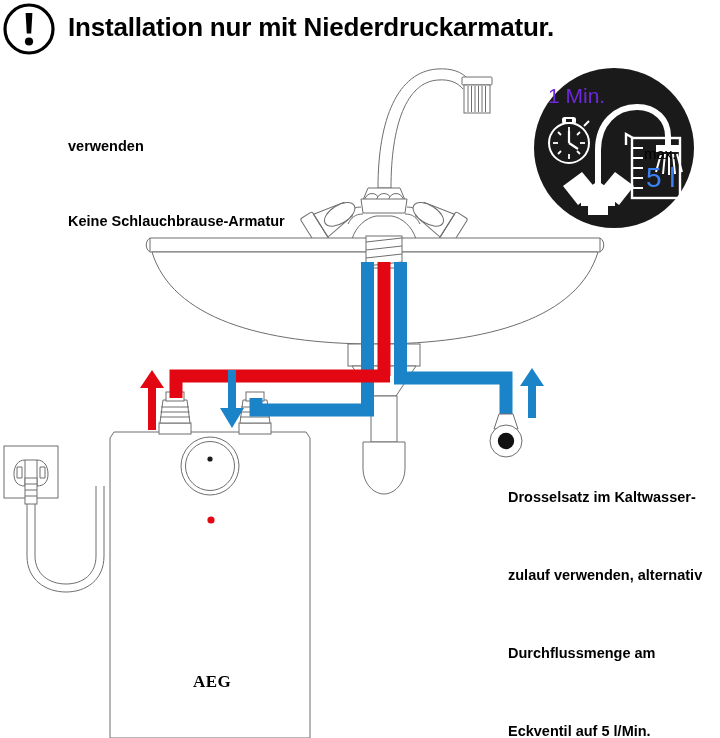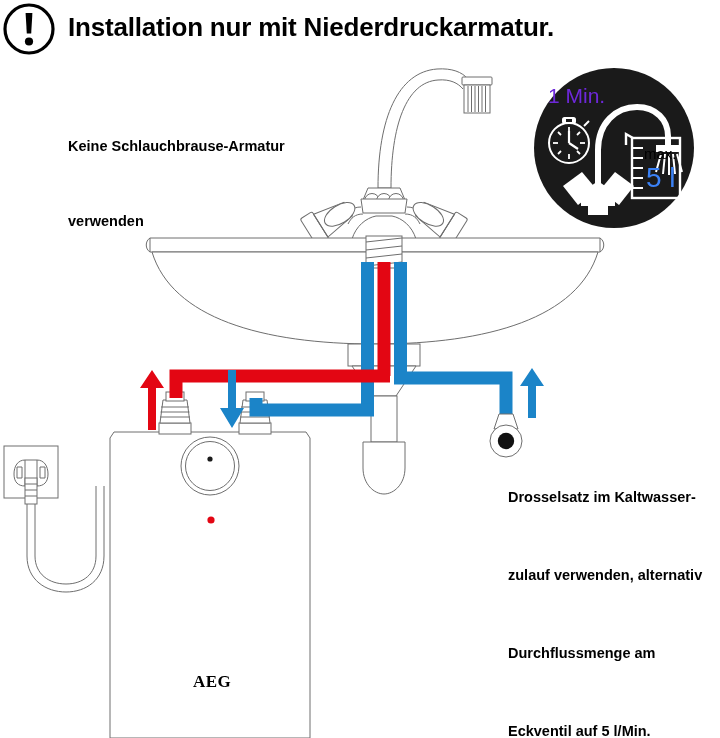--- a/index.html
+++ b/index.html
@@ -297,22 +297,22 @@
           <line x1="632" y1="178" x2="643" y2="178"></line>
           <line x1="632" y1="188" x2="643" y2="188"></line>
         </g>
       </g>
     </g>
   </svg>
 
   <div class="txt heading">Installation nur mit Niederdruckarmatur.</div>
 
   <div class="txt note-left">
+    <div>verwenden</div>
     <div>Keine Schlauchbrause-Armatur</div>
-    <div>verwenden</div>
   </div>
 
   <div class="txt note-right">
     <div>Drosselsatz im Kaltwasser-</div>
     <div>zulauf verwenden, alternativ</div>
     <div>Durchflussmenge am</div>
     <div>Eckventil auf 5 l/Min.</div>
     
   </div>
 

